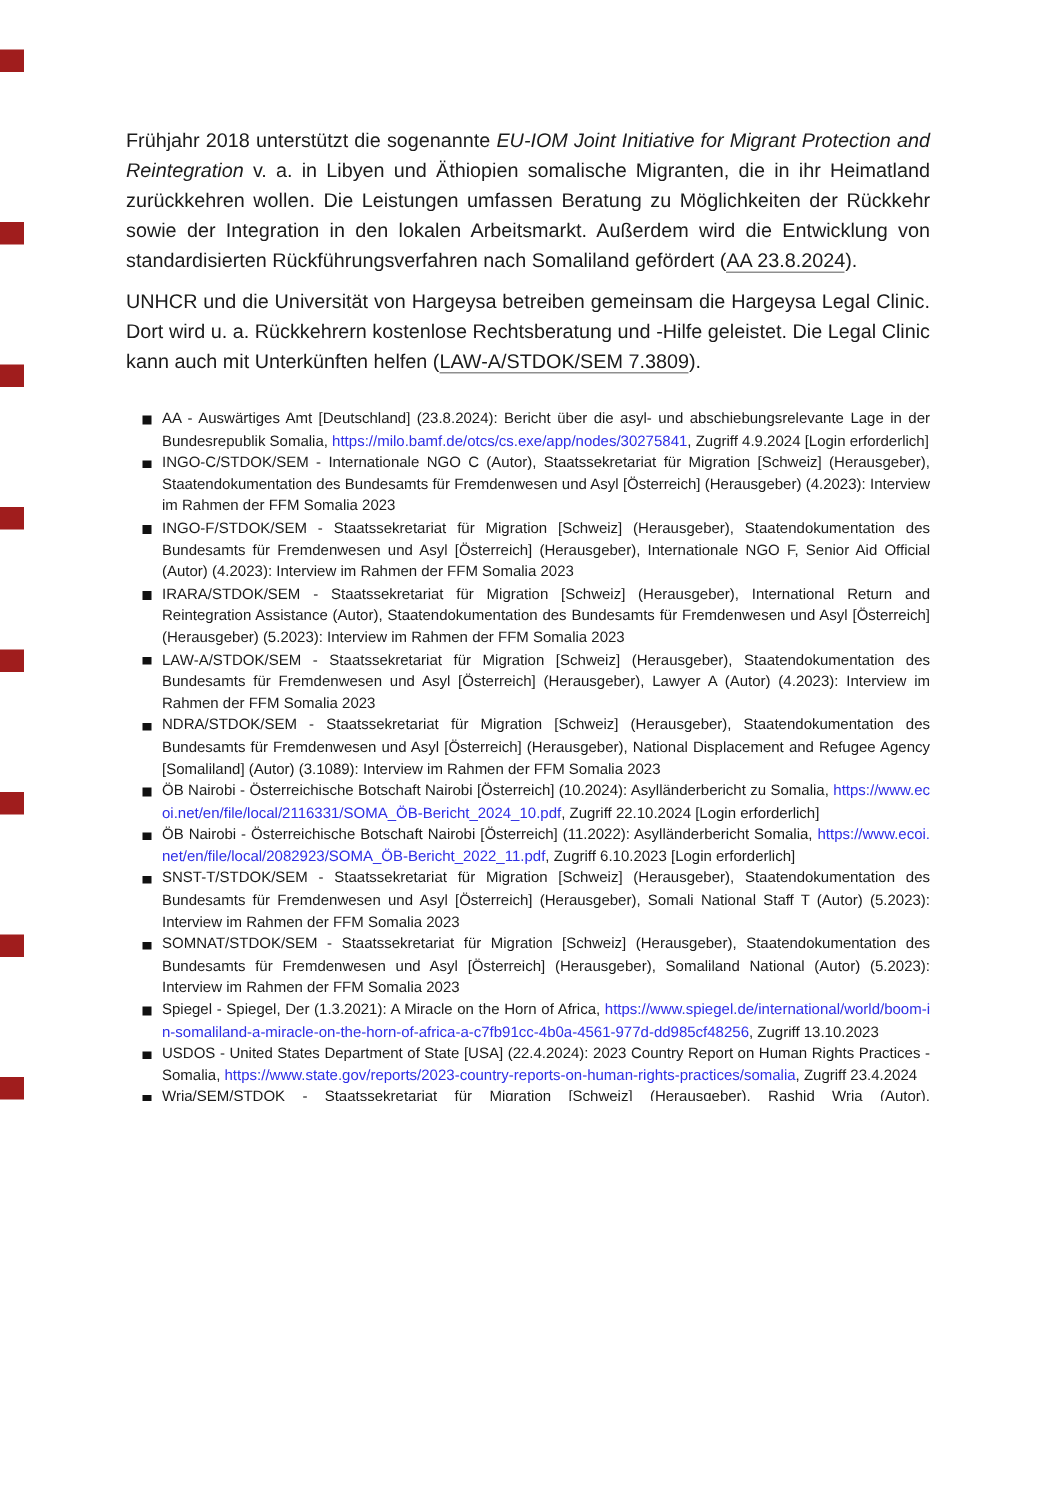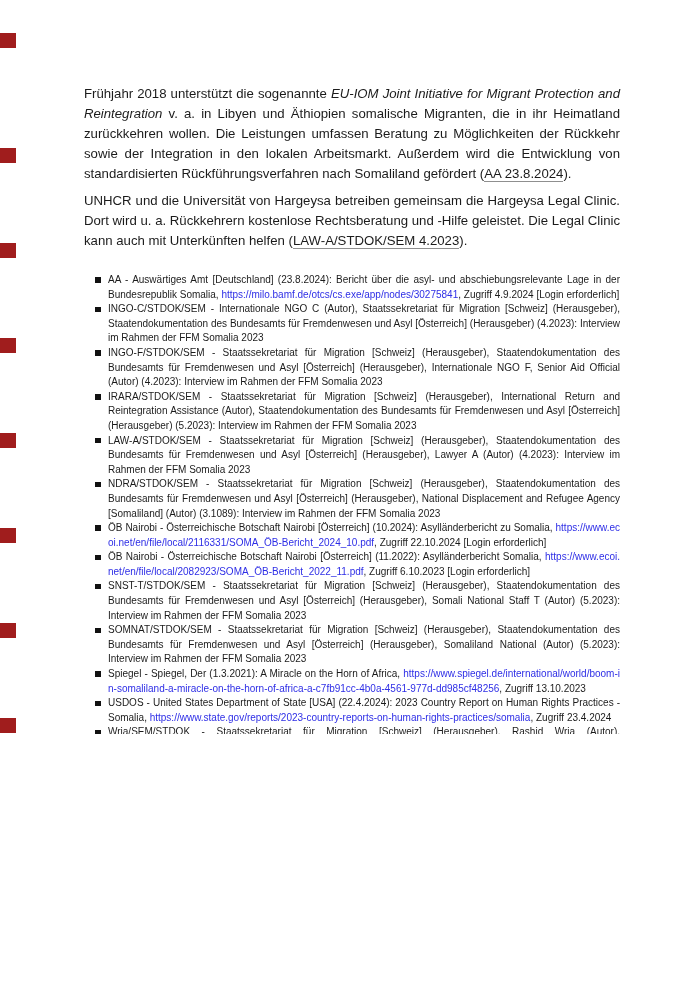--- a/index.html
+++ b/index.html
@@ -92,21 +92,21 @@
       <div class="edge-square" style="top: 623px; background: rgb(160, 29, 29);"></div>
       <div class="edge-square" style="top: 718px; background: rgb(160, 29, 29);"></div>
       <div class="edge-square" style="top: 813px; background: rgb(160, 29, 29);"></div>
       <div class="edge-square" style="top: 908px; background: rgb(160, 29, 29);"></div>
       <div class="edge-square" style="top: 953px; background: rgb(160, 29, 29);"></div>
     </div>
 
   <div class="content">
     <p class="body" style="margin-top:84px"><span class="normal">Frühjahr 2018 unterstützt die sogenannte </span><span class="italic">EU-IOM Joint Initiative for Migrant Protection and Reintegration</span><span class="normal"> v. a. in Libyen und Äthiopien somalische Migranten, die in ihr Heimatland zurückkehren wollen. Die Leistungen umfassen Beratung zu Möglichkeiten der Rückkehr sowie der Integration in den lokalen Arbeitsmarkt. Außerdem wird die Entwicklung von standardisierten Rückführungsverfahren nach Somaliland gefördert (</span><a class="ref">AA 23.8.2024</a><span class="normal">).</span></p>
 
-    <p class="body"><span class="normal">UNHCR und die Universität von Hargeysa betreiben gemeinsam die Hargeysa Legal Clinic. Dort wird u. a. Rückkehrern kostenlose Rechtsberatung und -Hilfe geleistet. Die Legal Clinic kann auch mit Unterkünften helfen (</span><a class="ref">LAW-A/STDOK/SEM 4.2023</a><span class="normal">).</span></p>
+    <p class="body"><span class="normal">UNHCR und die Universität von Hargeysa betreiben gemeinsam die Hargeysa Legal Clinic. Dort wird u. a. Rückkehrern kostenlose Rechtsberatung und -Hilfe geleistet. Die Legal Clinic kann auch mit Unterkünften helfen (</span><a class="ref">LAW-A/STDOK/SEM 7.3809</a><span class="normal">).</span></p>
 
 
     <ul class="sources">
         <li><span class="bullet"></span><span>AA - Auswärtiges Amt [Deutschland] (23.8.2024): Bericht über die asyl- und abschiebungsrelevante Lage in der Bundesrepublik Somalia, </span><a class="link">https://milo.bamf.de/otcs/cs.exe/app/nodes/30275841</a><span>, Zugriff 4.9.2024 [Login erforderlich]</span></li>
         <li><span class="bullet"></span><span>INGO-C/STDOK/SEM - Internationale NGO C (Autor), Staatssekretariat für Migration [Schweiz] (Herausgeber), Staatendokumentation des Bundesamts für Fremdenwesen und Asyl [Österreich] (Herausgeber) (4.2023): Interview im Rahmen der FFM Somalia 2023</span></li>
         <li><span class="bullet"></span><span>INGO-F/STDOK/SEM - Staatssekretariat für Migration [Schweiz] (Herausgeber), Staatendokumentation des Bundesamts für Fremdenwesen und Asyl [Österreich] (Herausgeber), Internationale NGO F, Senior Aid Official (Autor) (4.2023): Interview im Rahmen der FFM Somalia 2023</span></li>
         <li><span class="bullet"></span><span>IRARA/STDOK/SEM - Staatssekretariat für Migration [Schweiz] (Herausgeber), International Return and Reintegration Assistance (Autor), Staatendokumentation des Bundesamts für Fremdenwesen und Asyl [Österreich] (Herausgeber) (5.2023): Interview im Rahmen der FFM Somalia 2023</span></li>
         <li><span class="bullet"></span><span>LAW-A/STDOK/SEM - Staatssekretariat für Migration [Schweiz] (Herausgeber), Staatendokumentation des Bundesamts für Fremdenwesen und Asyl [Österreich] (Herausgeber), Lawyer A (Autor) (4.2023): Interview im Rahmen der FFM Somalia 2023</span></li>
         <li><span class="bullet"></span><span>NDRA/STDOK/SEM - Staatssekretariat für Migration [Schweiz] (Herausgeber), Staatendokumentation des Bundesamts für Fremdenwesen und Asyl [Österreich] (Herausgeber), National Displacement and Refugee Agency [Somaliland] (Autor) (3.1089): Interview im Rahmen der FFM Somalia 2023</span></li>
         <li><span class="bullet"></span><span>ÖB Nairobi - Österreichische Botschaft Nairobi [Österreich] (10.2024): Asylländerbericht zu Somalia, </span><a class="link">https://www.ecoi.net/en/file/local/2116331/SOMA_ÖB-Bericht_2024_10.pdf</a><span>, Zugriff 22.10.2024 [Login erforderlich]</span></li>

